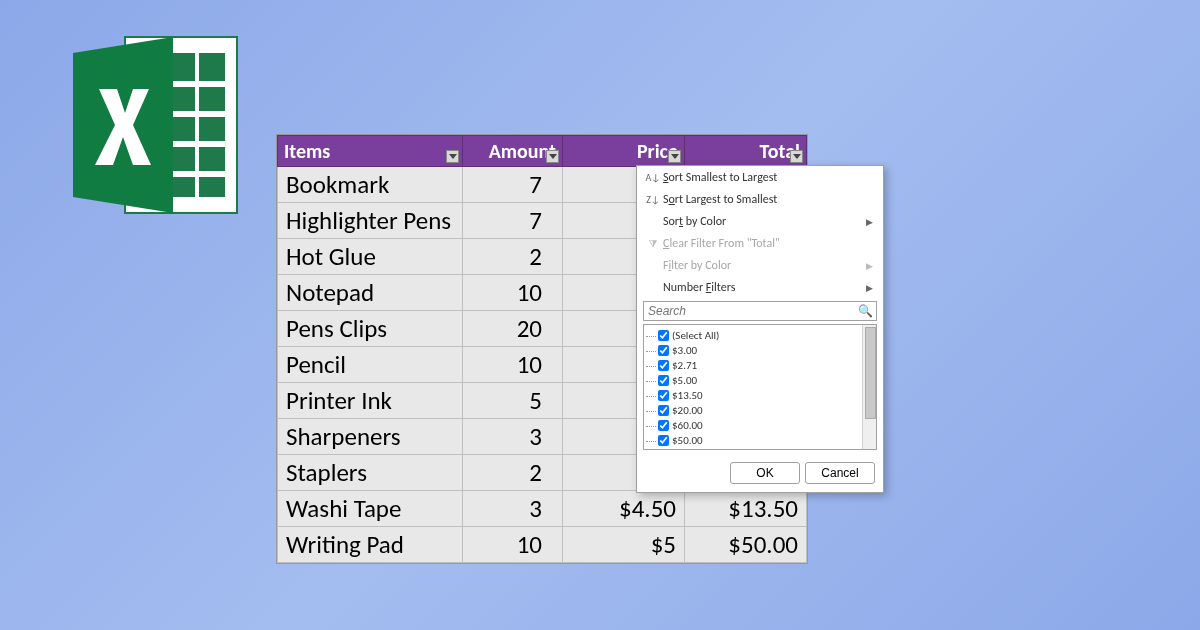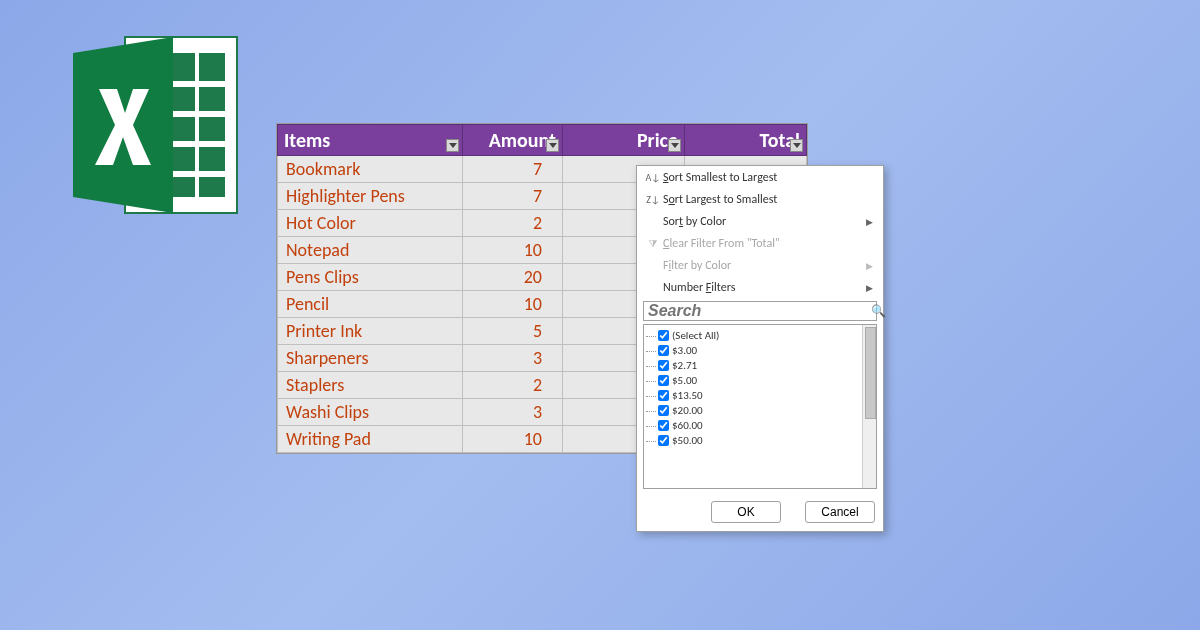--- a/index.html
+++ b/index.html
@@ -13,21 +13,21 @@
   }
   .excel-logo {
     position: absolute;
     top: 25px;
     left: 65px;
     width: 200px;
     height: 200px;
   }
   .table-wrap {
     position: absolute;
-    top: 123px;
+    top: 134px;
     left: 276px;
     background: #e0e0e0;
     border: 1px solid #999;
   }
   table { border-collapse: collapse; }
   th {
     background: #7a3f9d;
     color: #fff;
     font-weight: bold;
     font-size: 20px;
@@ -53,25 +53,25 @@
   }
   .filter-btn::after {
     content: "";
     position: absolute;
     top: 3px; left: 2px;
     border-left: 4px solid transparent;
     border-right: 4px solid transparent;
     border-top: 5px solid #444;
   }
   td {
-    font-size: 18px;
+    font-size: 25px;
     padding: 2px 8px;
     border: 1px solid #bfbfbf;
     background: #e8e8e8;
-    color: #c2410c;
+    color: #000000;
   }
   td.item { text-align: left; }
   td.num { text-align: right; padding-right: 20px; }
   td.money { text-align: right; }
 
   
   .menu {
     position: absolute;
     top: 165px;
     left: 636px;
@@ -107,39 +107,38 @@
   .menu-item.disabled .menu-arrow { color: #bbb; }
   .menu-search {
     margin: 3px 6px;
     display: flex;
     border: 1px solid #a0a0a0;
     height: 20px;
   }
   .menu-search input {
     flex: 1;
     border: none;
-    font-size: 16px;
+    font-size: 12px;
     padding: 0 4px;
     font-style: italic;
     color: #888;
     outline: none;
-    font-weight: bold;
   }
   .menu-search .sicon {
     width: 20px;
     display: flex;
     align-items: center;
     justify-content: center;
     color: #7a3f9d;
     font-size: 12px;
   }
   .checklist {
     margin: 0 6px 6px 6px;
     border: 1px solid #a0a0a0;
-    height: 165px;
+    height: 126px;
     padding: 3px 2px;
     position: relative;
     overflow: hidden;
   }
   .check-row {
     display: flex;
     align-items: center;
     font-size: 11px;
     height: 15px;
     padding-left: 12px;
@@ -165,21 +164,21 @@
     content: "";
     position: absolute;
     top: 2px; left: 2px;
     width: 9px; height: 90px;
     background: #c8c8c8;
     border: 1px solid #aaa;
   }
   .menu-buttons {
     display: flex;
     justify-content: flex-end;
-    gap: 24px;
+    gap: 5px;
     padding: 6px 8px 8px;
   }
   .menu-buttons button {
     width: 70px;
     height: 22px;
     font-size: 12px;
     background: #fff;
     border: 1px solid #a0a0a0;
     border-radius: 3px;
     cursor: pointer;
@@ -233,21 +232,21 @@
           <td class="money"></td>
           <td class="money"></td>
         </tr>
         <tr>
           <td class="item">Highlighter Pens</td>
           <td class="num">7</td>
           <td class="money"></td>
           <td class="money"></td>
         </tr>
         <tr>
-          <td class="item">Hot Color</td>
+          <td class="item">Hot Glue</td>
           <td class="num">2</td>
           <td class="money"></td>
           <td class="money"></td>
         </tr>
         <tr>
           <td class="item">Notepad</td>
           <td class="num">10</td>
           <td class="money"></td>
           <td class="money"></td>
         </tr>
@@ -275,21 +274,21 @@
           <td class="money"></td>
           <td class="money"></td>
         </tr>
         <tr>
           <td class="item">Staplers</td>
           <td class="num">2</td>
           <td class="money"></td>
           <td class="money"></td>
         </tr>
         <tr>
-          <td class="item">Washi Clips</td>
+          <td class="item">Washi Tape</td>
           <td class="num">3</td>
           <td class="money">$4.50</td>
           <td class="money">$13.50</td>
         </tr>
         <tr>
           <td class="item">Writing Pad</td>
           <td class="num">10</td>
           <td class="money">$5</td>
           <td class="money">$50.00</td>
         </tr>

